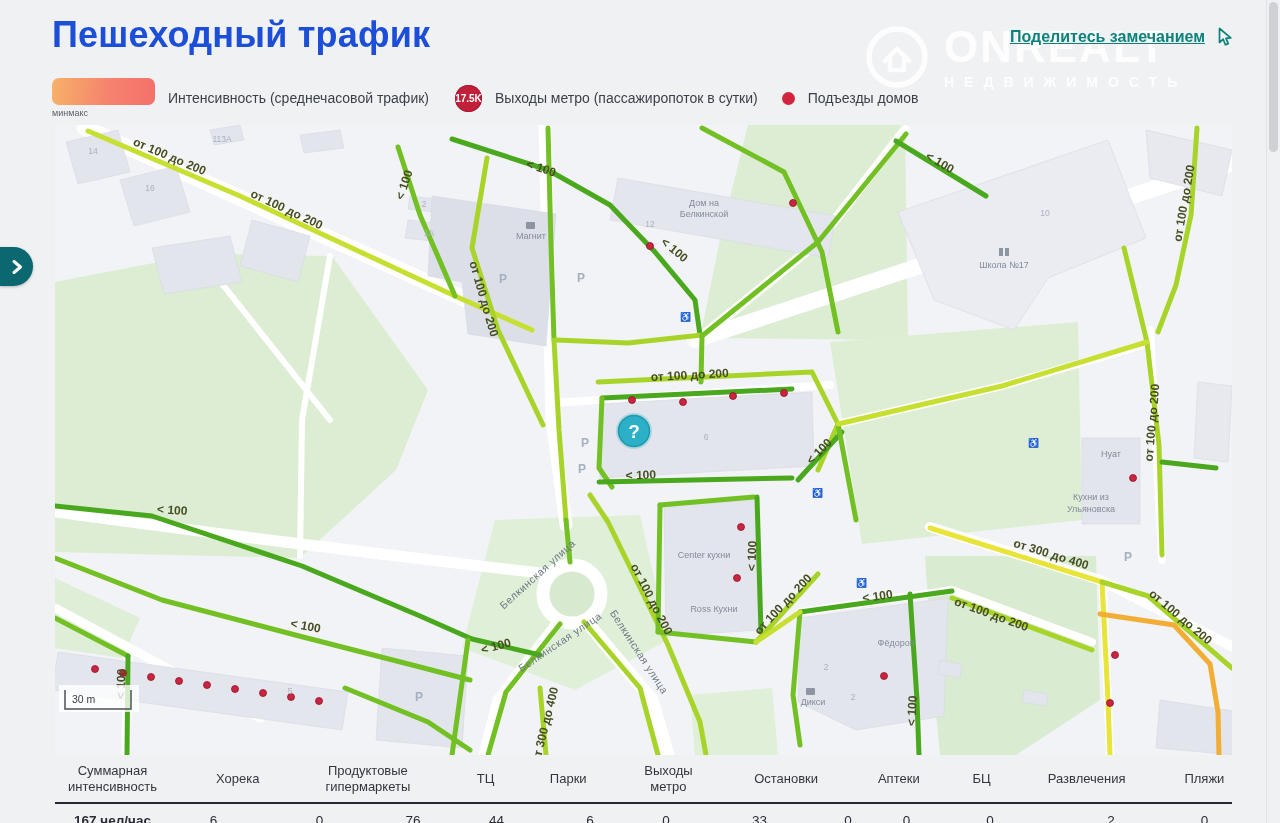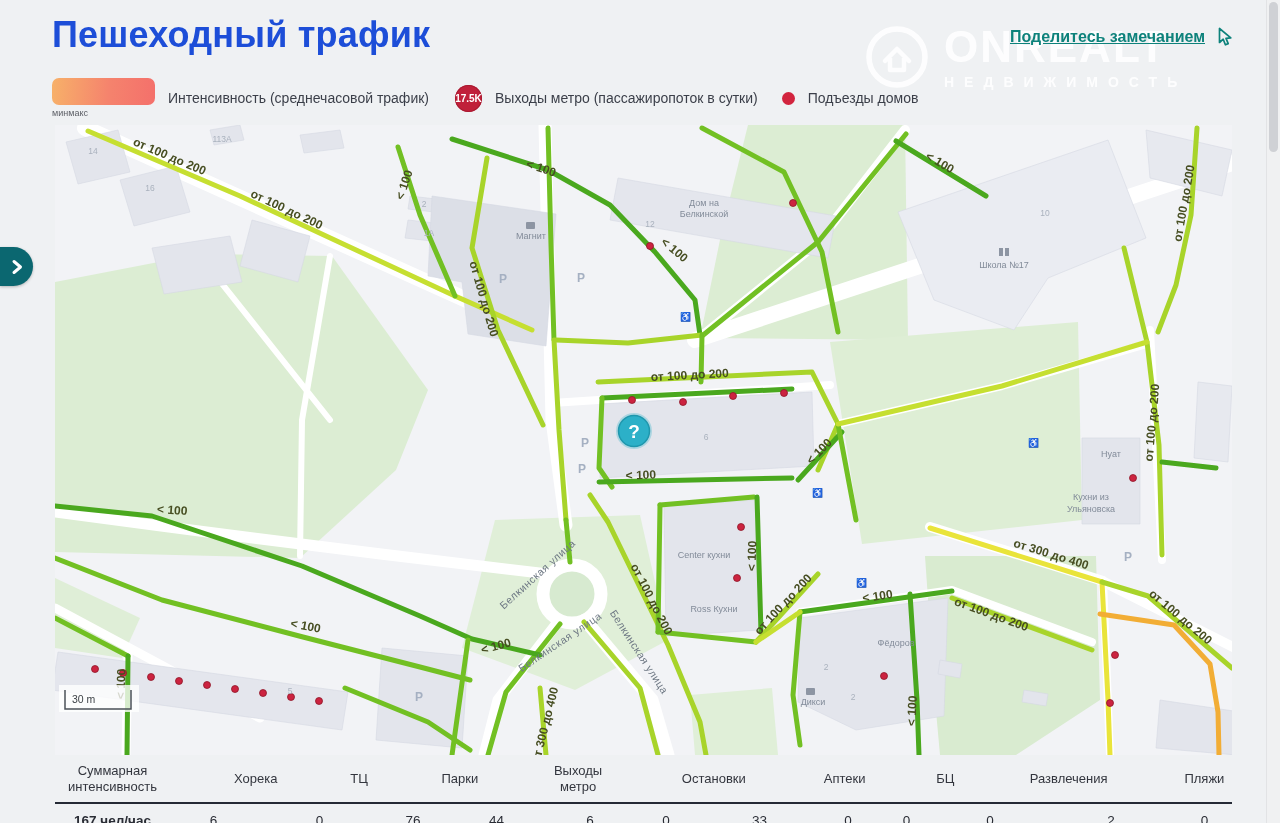--- a/index.html
+++ b/index.html
@@ -337,20 +337,23 @@
   </div>
 
   <div class="stats">
     <div class="stats-row">
       <div class="scol c0">
           <div class="shead">Суммарная интенсивность</div>
         </div>
       <div class="scol c1">
           <div class="shead">Хорека</div>
         </div>
+      <div class="scol c2">
+          <div class="shead">Продуктовые гипермаркеты</div>
+        </div>
       <div class="scol c3">
           <div class="shead">ТЦ</div>
         </div>
       <div class="scol c5">
           <div class="shead">Парки</div>
         </div>
       <div class="scol c6">
           <div class="shead">Выходы метро</div>
         </div>
       <div class="scol c7">

